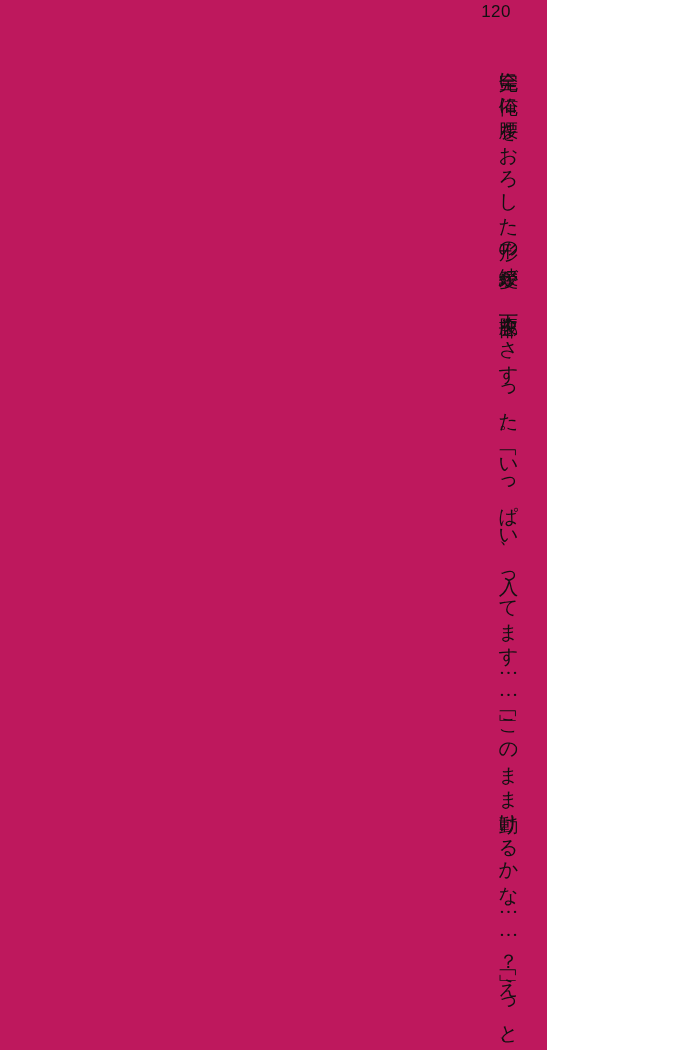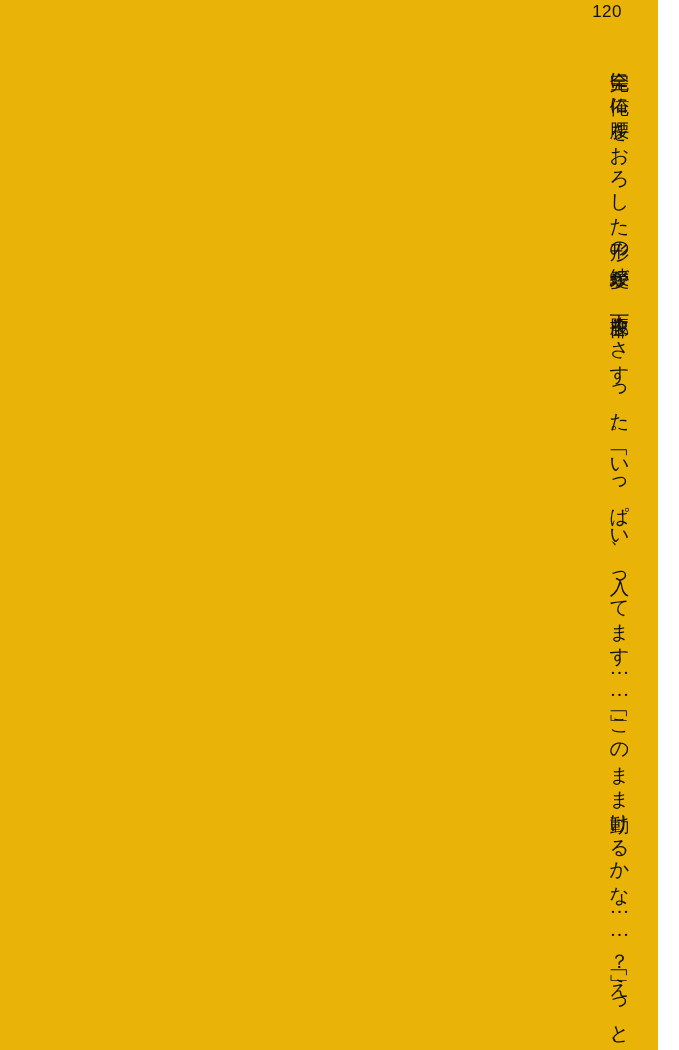--- a/index.html
+++ b/index.html
@@ -10,23 +10,23 @@
   body {
     width: 679px;
     height: 1050px;
     font-family: "Liberation Serif", "DejaVu Serif", serif;
     color: #111111;
     overflow: hidden;
     position: relative;
   }
   #page {
     position: relative;
-    width: 658px;
+    width: 547px;
     height: 1050px;
-    background: #eab308;
+    background: #be185d;
     box-sizing: border-box;
   }
   #page-number {
     position: absolute;
     top: 2px;
     right: 36px;
     font-size: 17px;
     letter-spacing: 0.5px;
     font-family: "Liberation Sans", "DejaVu Sans", sans-serif;
     color: #111111;

